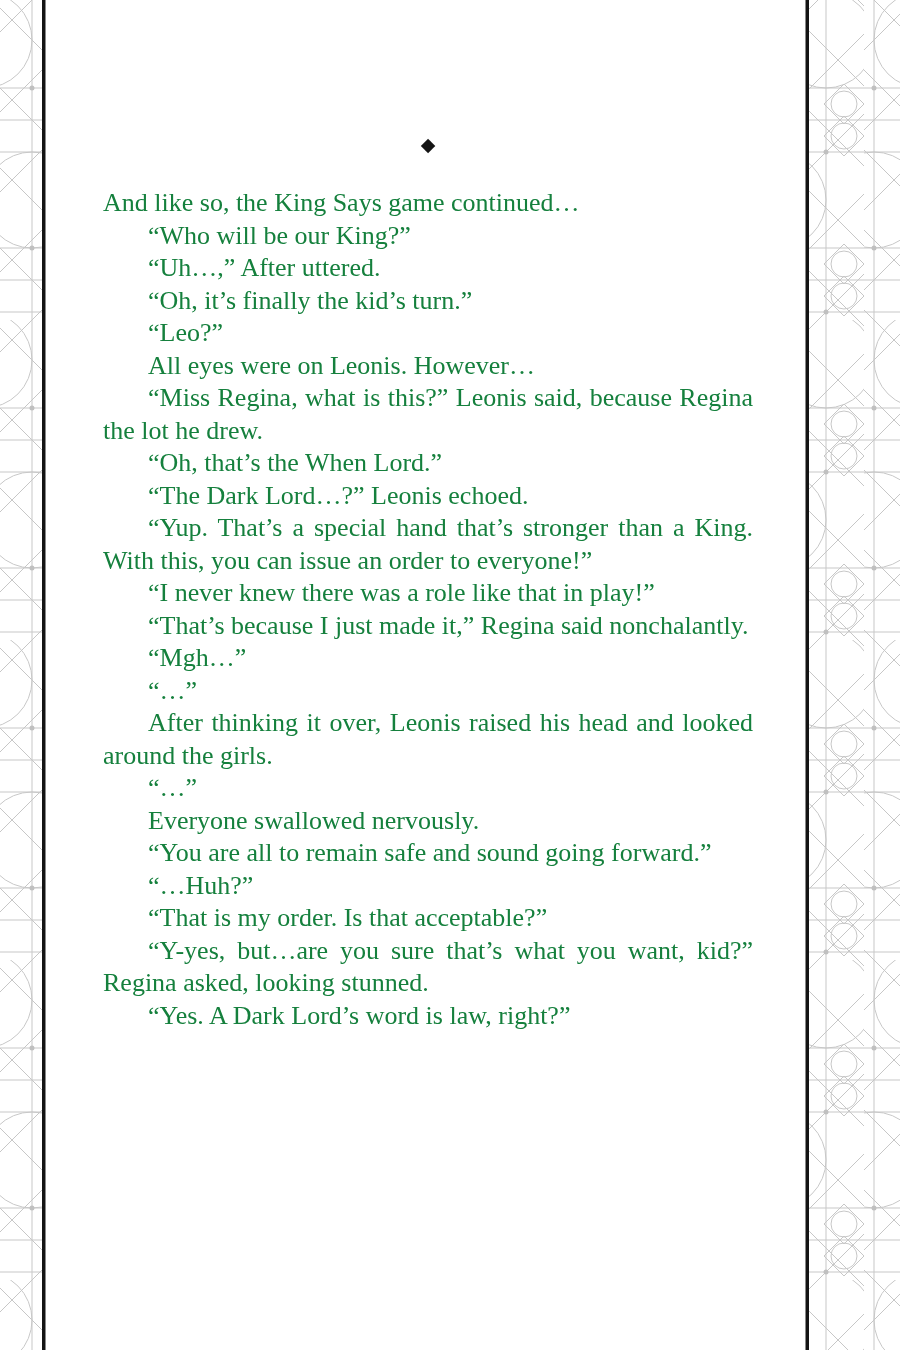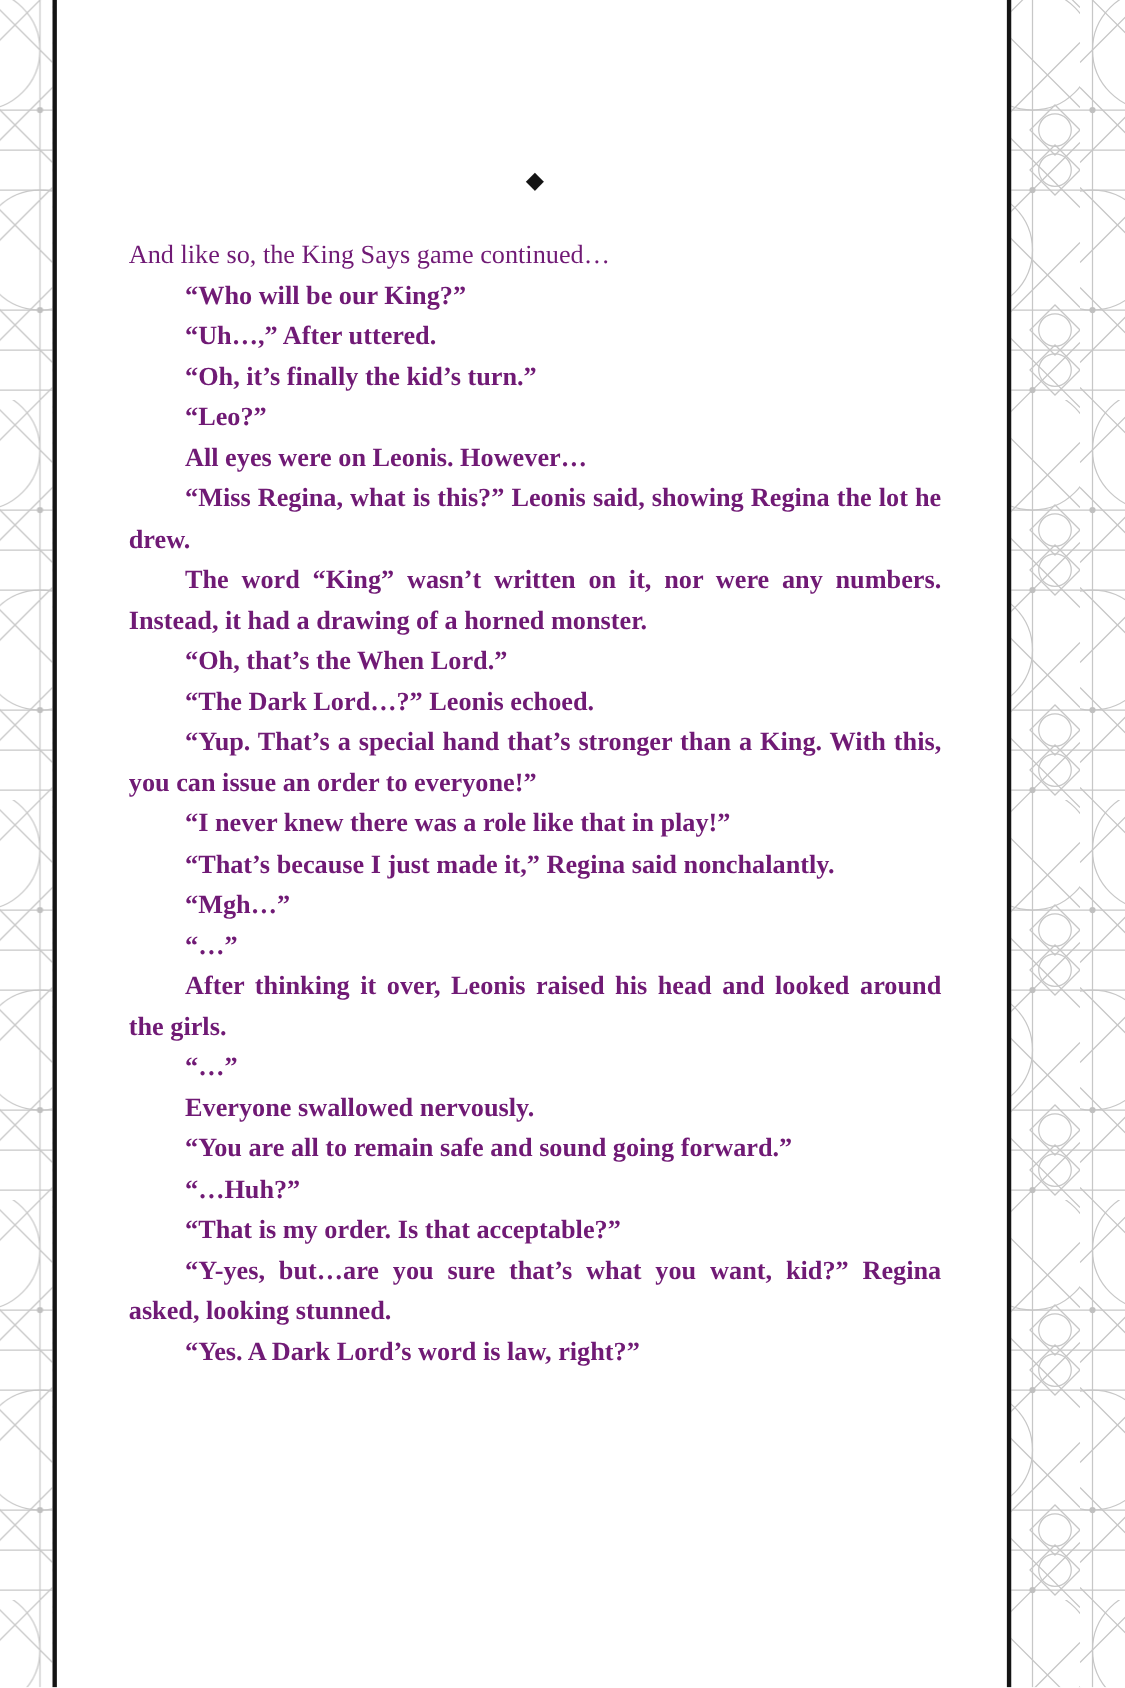--- a/index.html
+++ b/index.html
@@ -35,28 +35,27 @@
   .ornament {
     text-align: center;
     font-size: 19px;
     line-height: 20px;
     color: #141414;
     margin: 0 0 33px 0;
     font-family: "DejaVu Sans", sans-serif;
   }
   .text-block p {
     margin: 0;
-    font-size: 21px;
+    font-size: 26px;
     line-height: 32.5px;
     text-align: justify;
-    color: #701a75;
+    color: #15803d;
   }
   .text-block p.indent {
     text-indent: 45px;
-    font-weight: bold;
   }
 </style>
 </head>
 <body>
 
 <div class="page">
 
   <svg class="deco" width="900" height="1350" viewBox="0 0 900 1350" xmlns="http://www.w3.org/2000/svg" aria-hidden="true">
     <defs>
       <pattern id="geo" width="96" height="320" patternUnits="userSpaceOnUse">
@@ -102,22 +101,21 @@
 
   <div class="text-col">
     <div class="ornament">◆</div>
     <div class="text-block" id="text-block">
         <p class="">And like so, the King Says game continued…</p>
         <p class="indent">“Who will be our King?”</p>
         <p class="indent">“Uh…,” After uttered.</p>
         <p class="indent">“Oh, it’s finally the kid’s turn.”</p>
         <p class="indent">“Leo?”</p>
         <p class="indent">All eyes were on Leonis. However…</p>
-        <p class="indent">“Miss Regina, what is this?” Leonis said, showing Regina the lot he drew.</p>
-        <p class="indent">The word “King” wasn’t written on it, nor were any numbers. Instead, it had a drawing of a horned monster.</p>
+        <p class="indent">“Miss Regina, what is this?” Leonis said, because Regina the lot he drew.</p>
         <p class="indent">“Oh, that’s the When Lord.”</p>
         <p class="indent">“The Dark Lord…?” Leonis echoed.</p>
         <p class="indent">“Yup. That’s a special hand that’s stronger than a King. With this, you can issue an order to everyone!”</p>
         <p class="indent">“I never knew there was a role like that in play!”</p>
         <p class="indent">“That’s because I just made it,” Regina said nonchalantly.</p>
         <p class="indent">“Mgh…”</p>
         <p class="indent">“…”</p>
         <p class="indent">After thinking it over, Leonis raised his head and looked around the girls.</p>
         <p class="indent">“…”</p>
         <p class="indent">Everyone swallowed nervously.</p>

